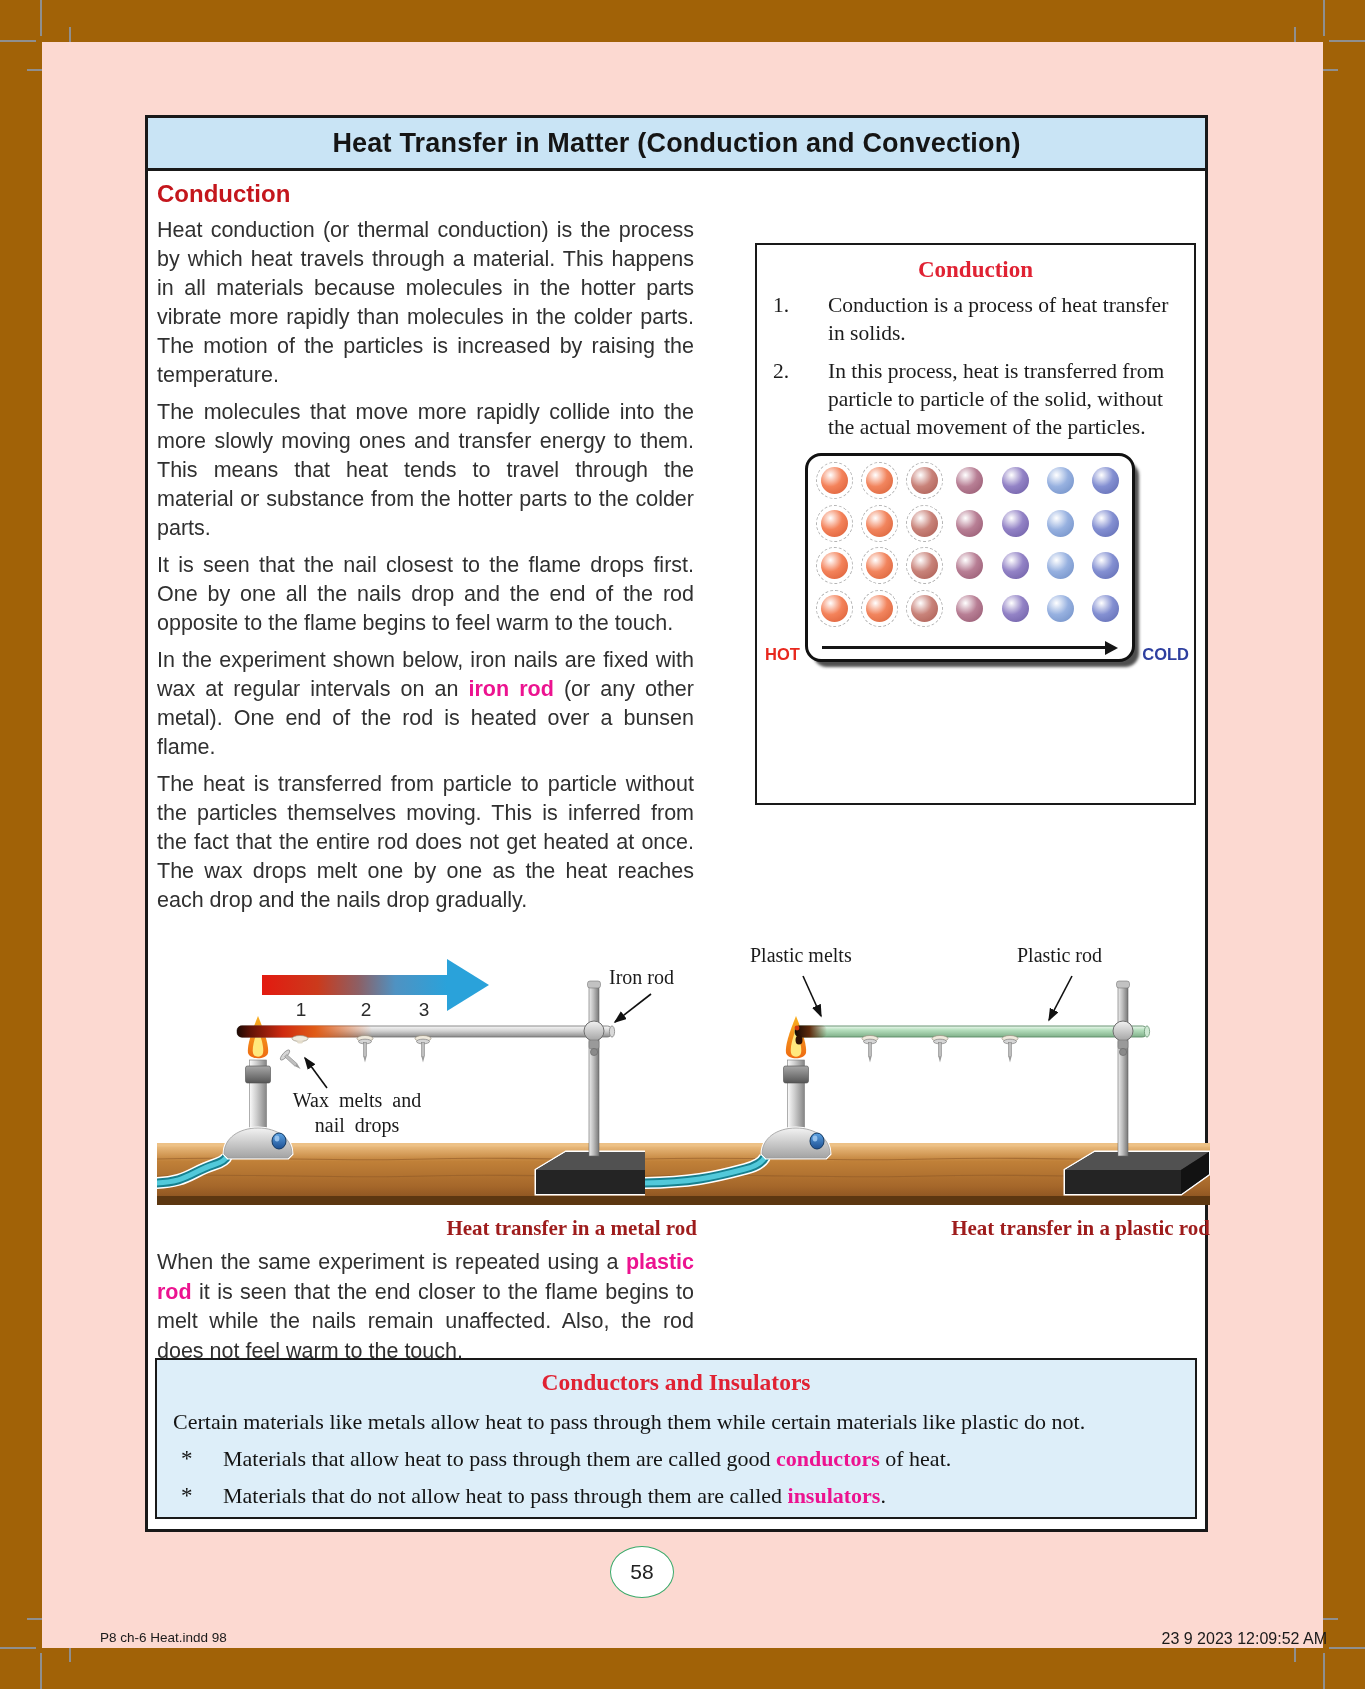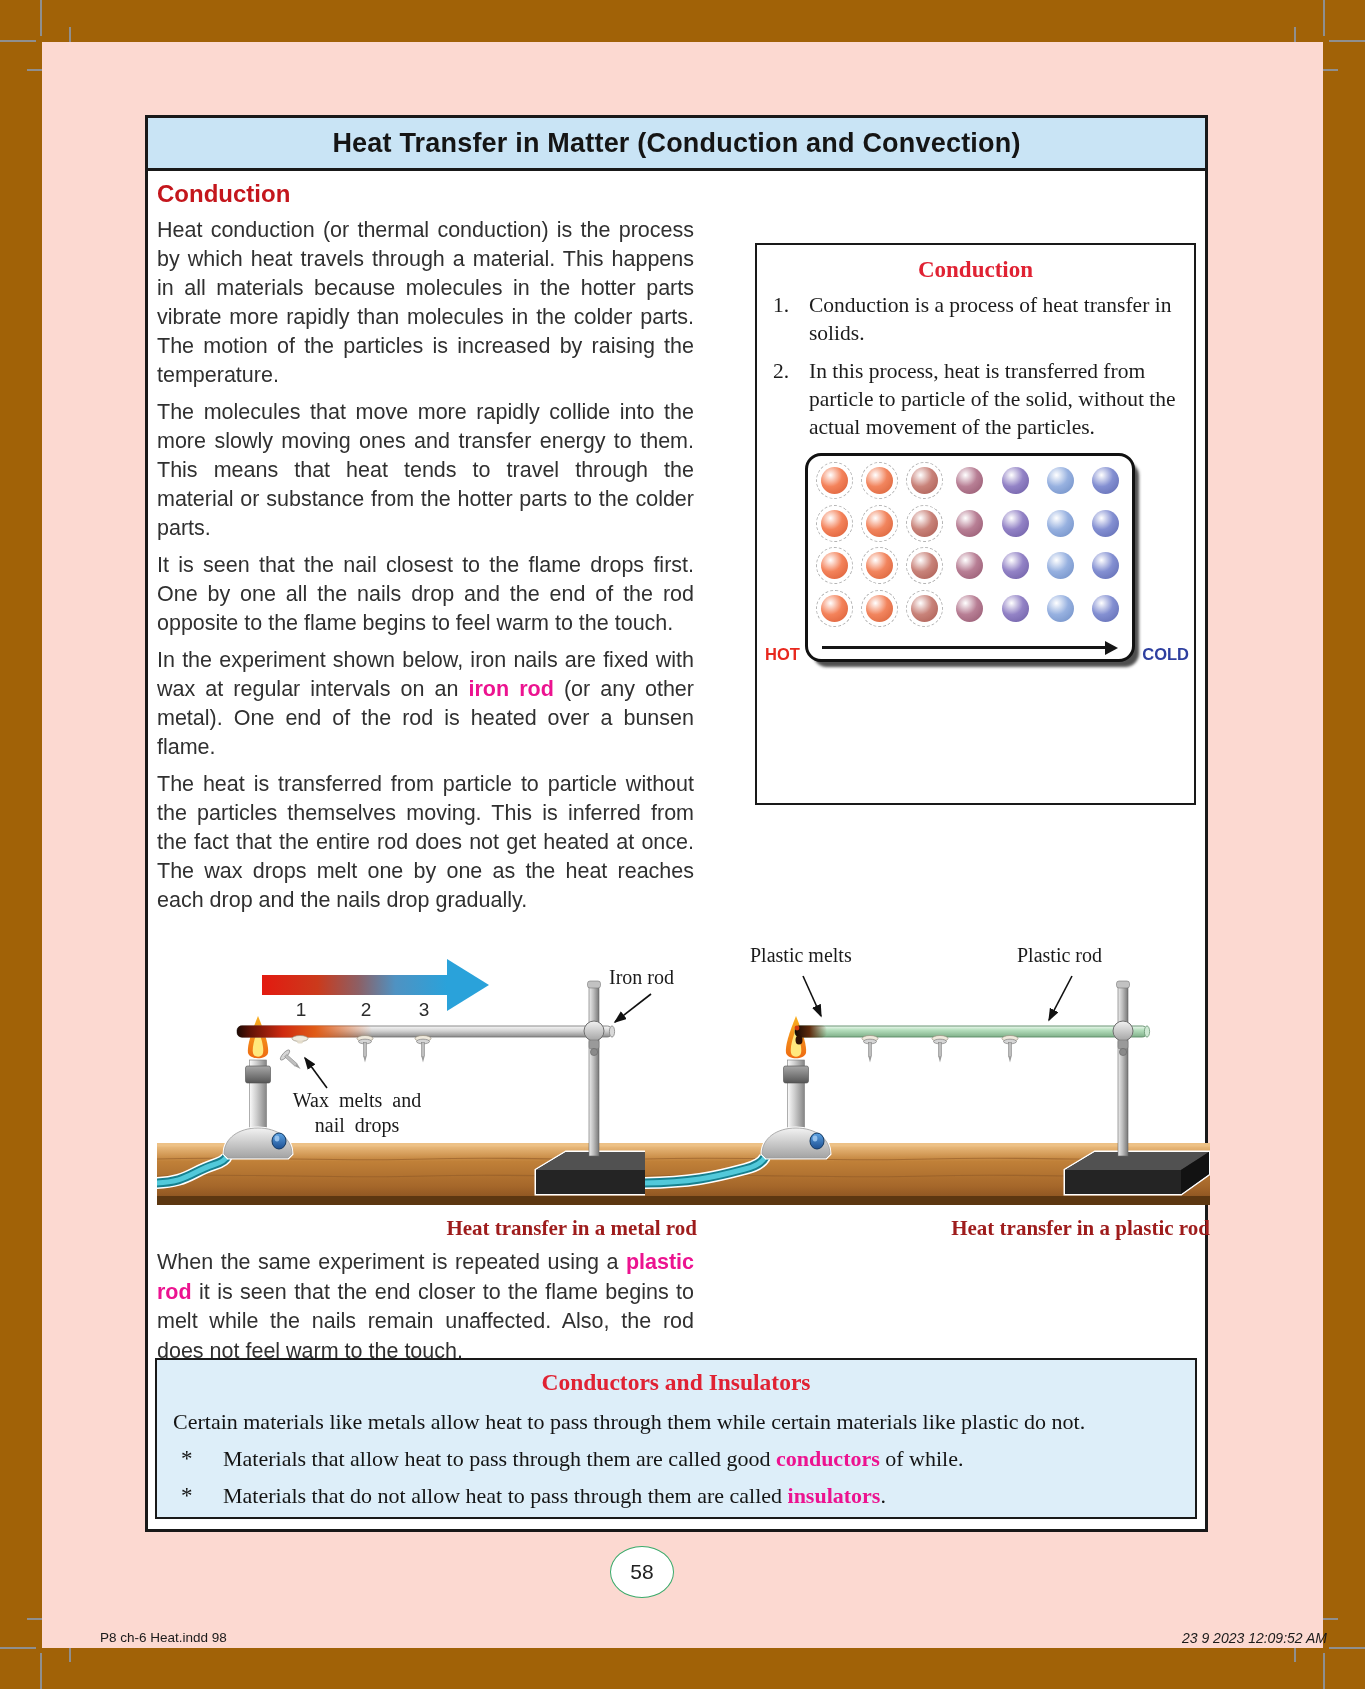--- a/index.html
+++ b/index.html
@@ -12,21 +12,21 @@
   .lead{position:absolute;left:9px;top:62px;font-size:24px;font-weight:bold;color:var(--red-heading,#c4161c);}
   .lcol{position:absolute;left:9px;top:98px;width:537px;font-size:21.5px;line-height:29px;color:#303030;text-align:justify;}
   .lcol p{margin:0 0 8px 0;}
   .kw{color:var(--magenta,#ec1390);font-weight:bold;}
   
   .sbox{position:absolute;left:607px;top:125px;width:437px;height:558px;border:2px solid #191919;background:#fff;}
   .sb-title{margin-top:12px;text-align:center;font-family:"Liberation Serif",serif;font-weight:bold;font-size:23px;color:var(--red-title,#e02233);}
   .sb-list{margin:8px 14px 0 16px;font-family:"Liberation Serif",serif;font-size:21.5px;line-height:28px;color:#1c1c1c;}
   .sb-item{display:flex;margin-bottom:10px;}
   .sb-num{width:36px;flex:none;}
-  .sb-text{flex:1;}
+  .sb-text{flex:1;margin-left:19px;}
   .diagram{position:absolute;left:48px;top:208px;width:324px;height:203px;border:3px solid #111;border-radius:16px;background:#fff;box-shadow:6px 7px 3px -2px rgba(35,35,35,.8);}
   .pgrid{position:absolute;left:13px;right:13px;top:11px;bottom:37px;display:grid;grid-template-columns:repeat(7,27px);grid-template-rows:repeat(4,27px);justify-content:space-between;align-content:space-between;}
   .particle{width:27px;height:27px;border-radius:50%;position:relative;}
   .particle.ring::after{content:"";position:absolute;inset:-5px;border:1.6px dashed #b4b4b4;border-radius:50%;transform:rotate(var(--rot,0deg));}
   .diag-arrow{position:absolute;left:14px;right:26px;bottom:10px;height:3px;background:#151515;}
   .diag-arrow::after{content:"";position:absolute;right:-12px;top:-5.5px;border-left:13px solid #151515;border-top:7px solid transparent;border-bottom:7px solid transparent;}
   .hot-l{position:absolute;left:8px;top:400px;font-size:16.5px;font-weight:bold;color:var(--hot-red,#e8281e);}
   .cold-l{position:absolute;right:5px;top:400px;font-size:16.5px;font-weight:bold;color:var(--cold-blue,#2e3f9f);}
   .sb-cap{position:absolute;left:12px;right:12px;top:432px;font-family:"Liberation Serif",serif;font-weight:bold;font-size:21.5px;line-height:27.5px;color:var(--dark-red,#9e1c1c);text-align:justify;}
   
@@ -44,21 +44,21 @@
   
   .bbox{position:absolute;left:7px;top:1240px;width:1038px;height:157px;background:var(--bottombox-bg,#ddeef9);border:2.5px solid #191919;font-family:"Liberation Serif",serif;color:#141414;}
   .bb-title{text-align:center;margin-top:9px;font-weight:bold;font-size:23.5px;color:var(--red-title,#e02233);}
   .bb-intro{margin:13px 16px 0 16px;font-size:22px;}
   .bb-row{display:flex;margin:11px 16px 0 24px;font-size:22px;}
   .bb-star{width:42px;font-size:23px;flex:none;}
   .bb-text{flex:1;}
   
   .oval{position:absolute;left:610px;top:1546px;width:62px;height:50px;border:1.6px solid var(--green,#3aaa6a);border-radius:50%;background:#fff;display:flex;align-items:center;justify-content:center;font-size:21px;color:#222;}
   .foot-l{position:absolute;left:100px;top:1630px;font-size:13.5px;color:#1a1a1a;}
-  .foot-r{position:absolute;right:78px;top:1630px;font-size:14px;color:#1a1a1a;font-style:italic;}
+  .foot-r{position:absolute;right:78px;top:1630px;font-size:16px;color:#1a1a1a;}
 </style>
 </head>
 <body>
 
 <svg width="0" height="0" style="position:absolute" aria-hidden="true">
   <defs>
     <linearGradient id="gMetalV" x1="0" y1="0" x2="0" y2="1">
       <stop offset="0" stop-color="#f7f7f7"></stop>
         <stop offset="0.45" stop-color="#d2d2d2"></stop>
         <stop offset="1" stop-color="#8c8c8c"></stop>
@@ -342,21 +342,21 @@
 
     <div class="p6">
       <span>When the same experiment is repeated using a </span><span class="kw">plastic rod</span><span> it is seen that the end closer to the flame begins to melt while the nails remain unaffected. Also, the rod does not feel warm to the touch.</span>
     </div>
 
     <div class="bbox">
       <div class="bb-title">Conductors and Insulators</div>
       <div class="bb-intro">Certain materials like metals allow heat to pass through them while certain materials like plastic do not.</div>
       <div class="bb-row">
         <span class="bb-star">*</span>
-        <span class="bb-text"><span>Materials that allow heat to pass through them are called good </span><b class="kw">conductors</b><span> of while.</span></span>
+        <span class="bb-text"><span>Materials that allow heat to pass through them are called good </span><b class="kw">conductors</b><span> of heat.</span></span>
       </div>
       <div class="bb-row">
         <span class="bb-star">*</span>
         <span class="bb-text"><span>Materials that do not allow heat to pass through them are called </span><b class="kw">insulators</b><span>.</span></span>
       </div>
     </div>
   </div>
 
   <div class="oval">
     <span>58</span>

